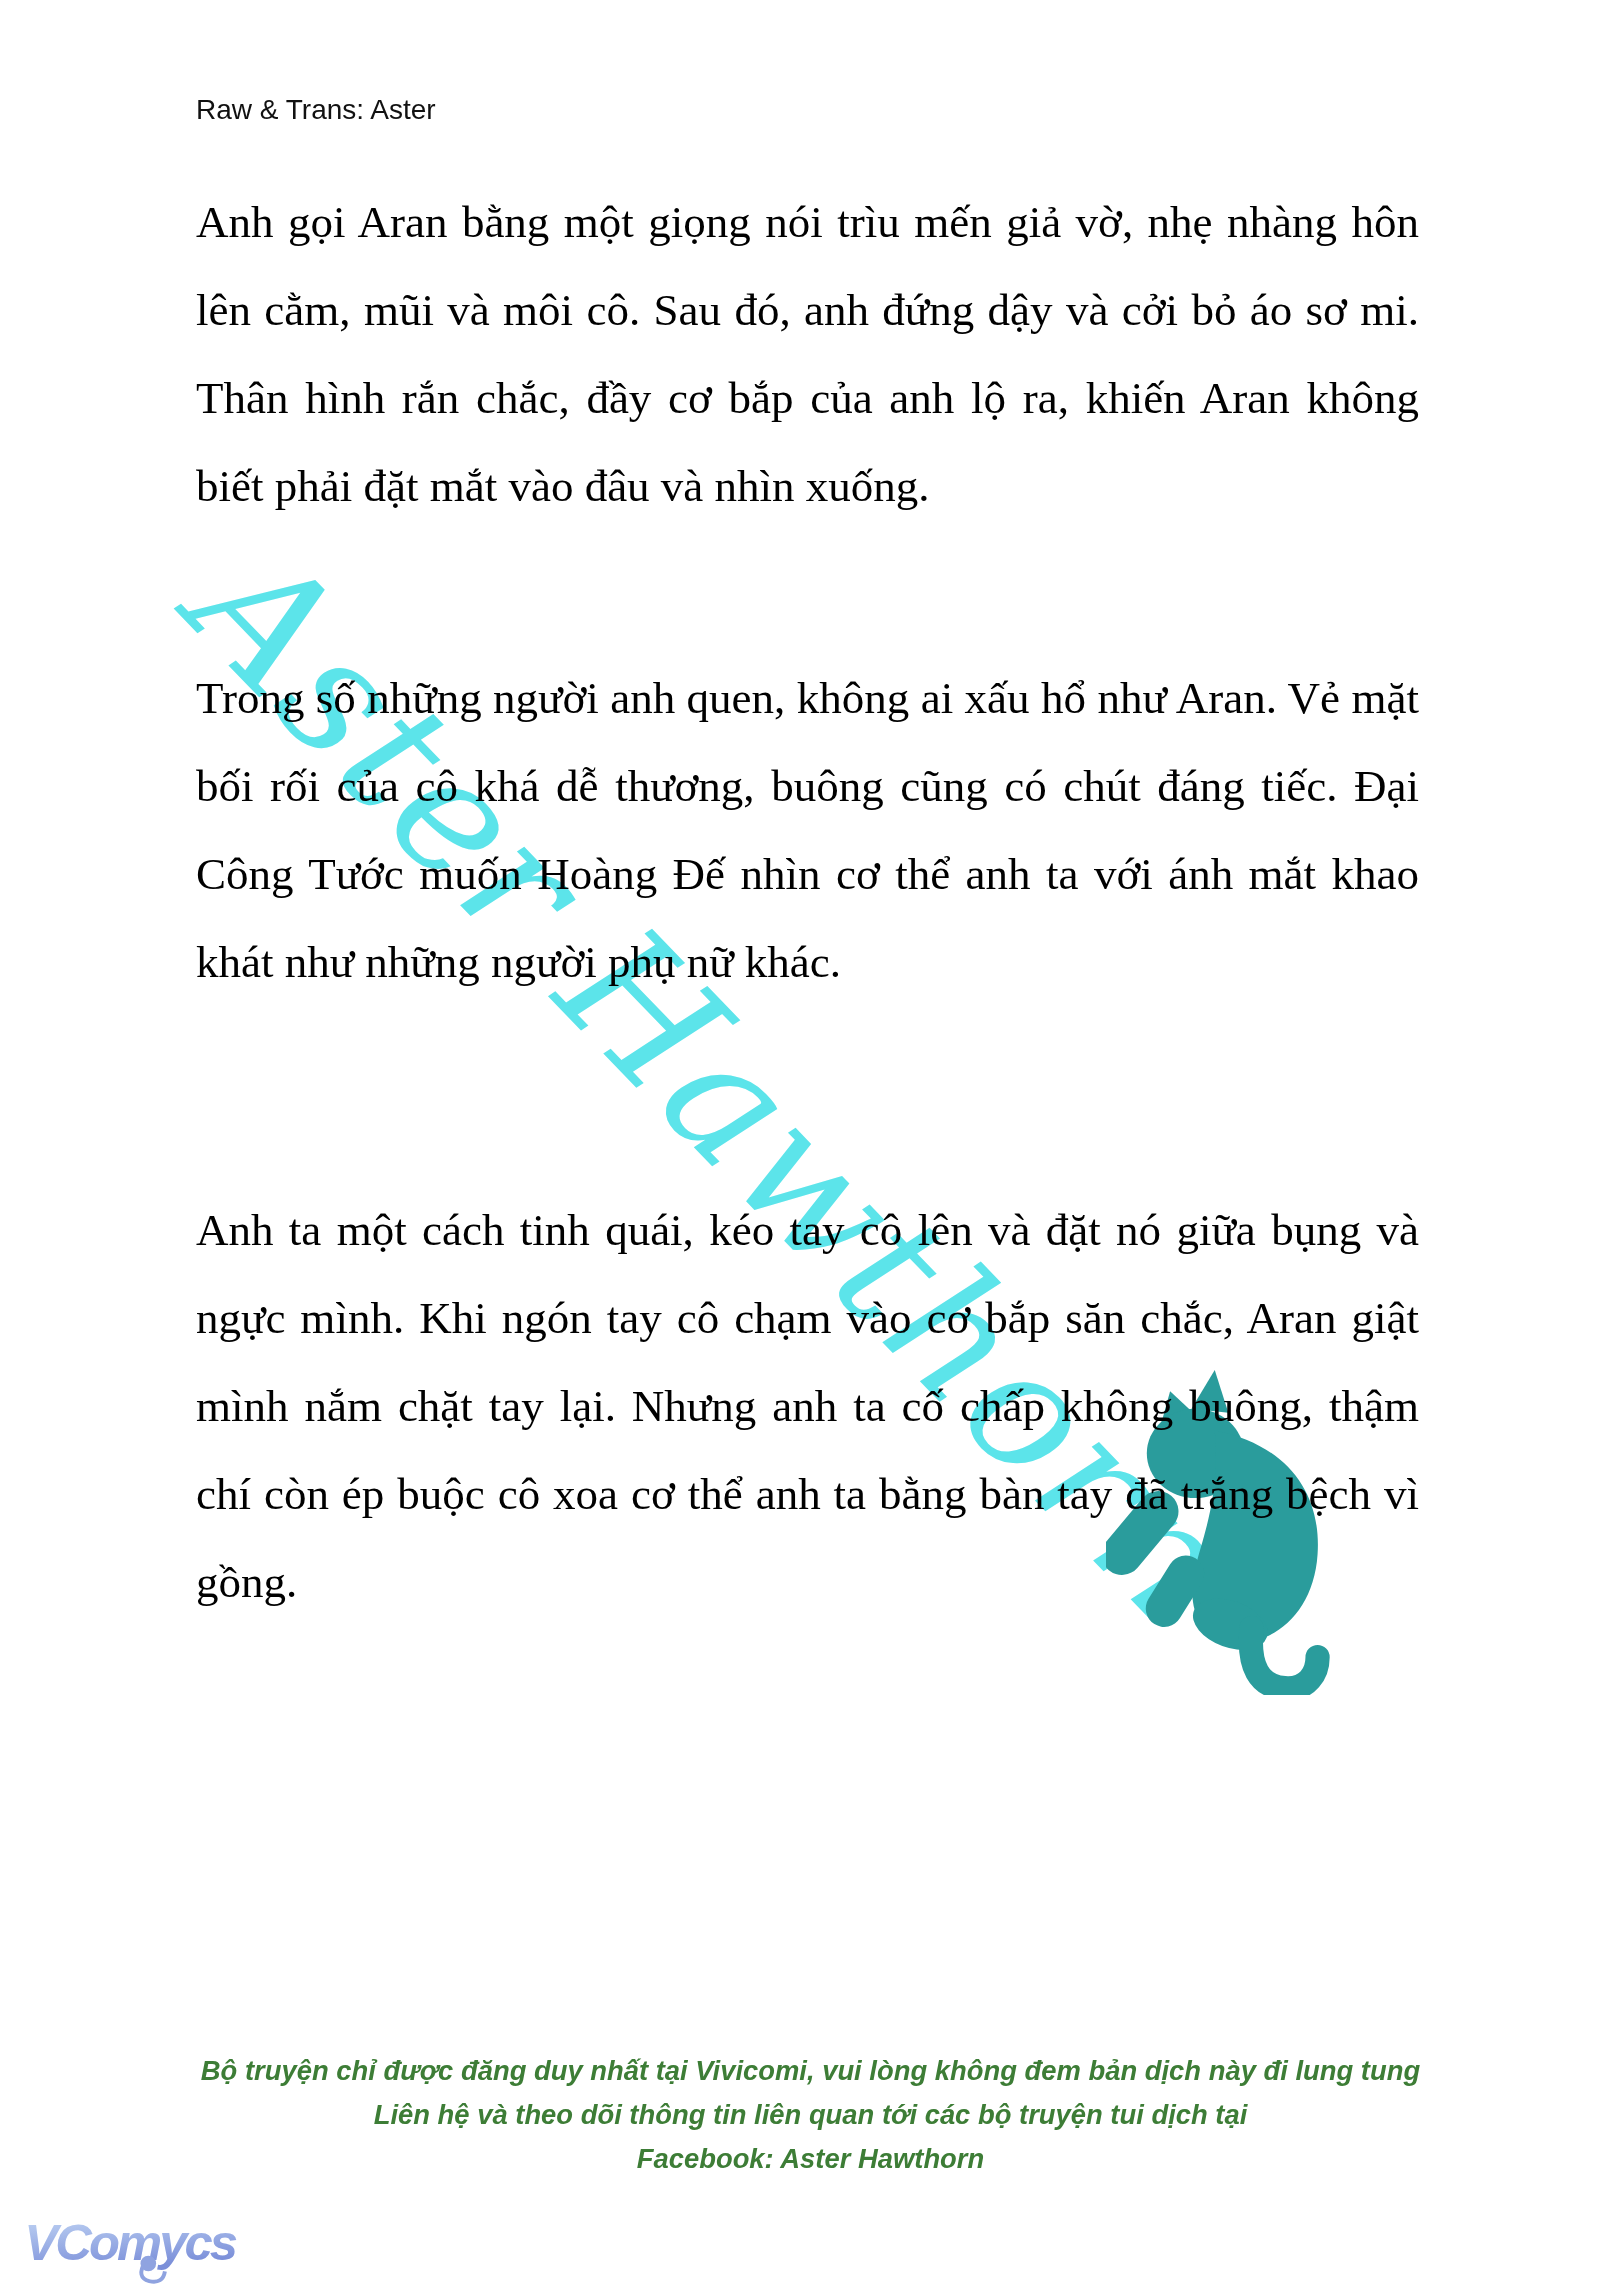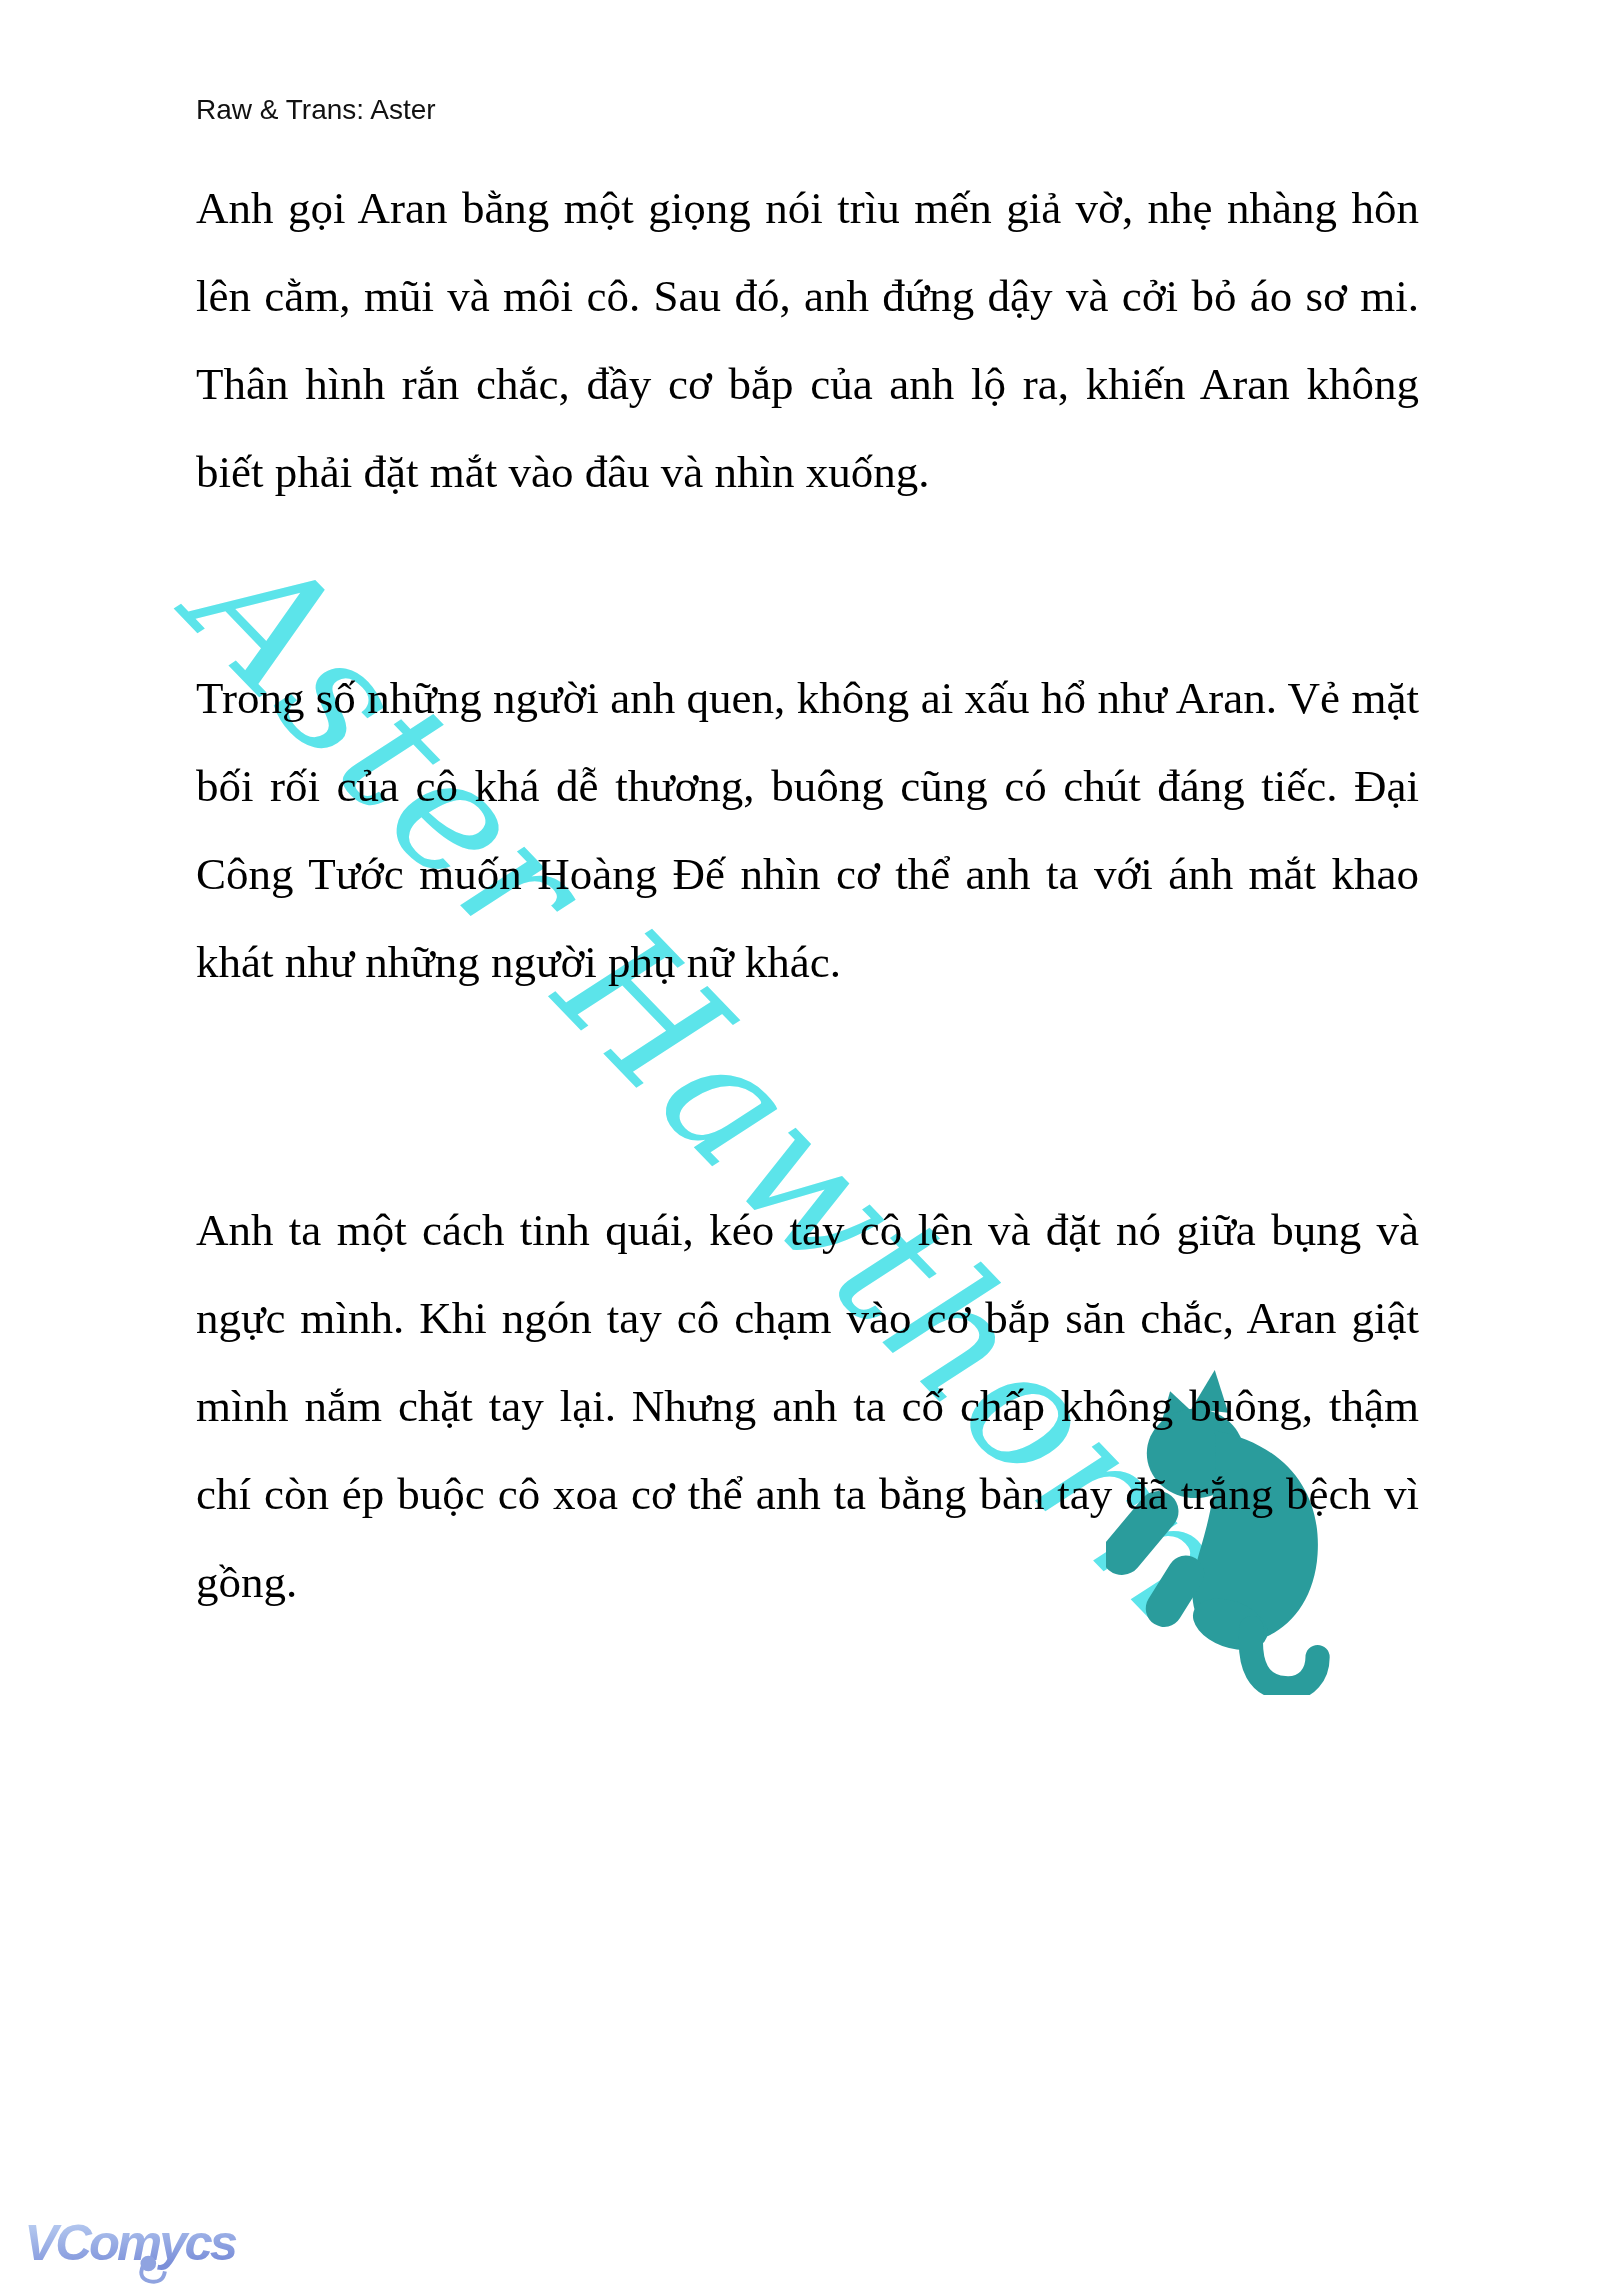--- a/index.html
+++ b/index.html
@@ -24,21 +24,21 @@
   .body-text {
     position: absolute;
     left: 196px;
     width: 1223px;
     font-size: 45px;
     line-height: 88px;
     text-align: justify;
     z-index: 2;
     margin: 0;
   }
-  .p1 { top: 164px; }
+  .p1 { top: 178px; }
   .p2 { top: 654px; }
   .p3 { top: 1186px; }
   .p4 { top: 1691px; }
   .watermark {
     position: absolute;
     left: 294px; top: 510px;
     font-family: "DejaVu Serif", serif;
     font-style: italic;
     font-size: 167px;
     letter-spacing: 3.9px;
@@ -85,20 +85,25 @@
       <path d="M150 266 C146 306 158 326 184 328 C208 330 218 312 218 296" fill="none" stroke="#2A9C9C" stroke-width="25" stroke-linecap="round"></path>
     </g>
   </svg>
 
   <div class="header-credit">Raw &amp; Trans: Aster</div>
 
   <p class="body-text p1">Anh gọi Aran bằng một giọng nói trìu mến giả vờ, nhẹ nhàng hôn lên cằm, mũi và môi cô. Sau đó, anh đứng dậy và cởi bỏ áo sơ mi. Thân hình rắn chắc, đầy cơ bắp của anh lộ ra, khiến Aran không biết phải đặt mắt vào đâu và nhìn xuống.</p>
   <p class="body-text p2">Trong số những người anh quen, không ai xấu hổ như Aran. Vẻ mặt bối rối của cô khá dễ thương, buông cũng có chút đáng tiếc. Đại Công Tước muốn Hoàng Đế nhìn cơ thể anh ta với ánh mắt khao khát như những người phụ nữ khác.</p>
   <p class="body-text p3">Anh ta một cách tinh quái, kéo tay cô lên và đặt nó giữa bụng và ngực mình. Khi ngón tay cô chạm vào cơ bắp săn chắc, Aran giật mình nắm chặt tay lại. Nhưng anh ta cố chấp không buông, thậm chí còn ép buộc cô xoa cơ thể anh ta bằng bàn tay đã trắng bệch vì gồng.</p>
 
+  <div class="footer-notice">
+    <div>Bộ truyện chỉ được đăng duy nhất tại Vivicomi, vui lòng không đem bản dịch này đi lung tung</div>
+    <div>Liên hệ và theo dõi thông tin liên quan tới các bộ truyện tui dịch tại</div>
+    <div>Facebook: Aster Hawthorn</div>
+  </div>
 
   <svg class="logo" viewBox="0 0 245 86" xmlns="http://www.w3.org/2000/svg">
     <defs>
       <linearGradient id="vlg" x1="0" y1="0" x2="0.3" y2="1">
         <stop offset="0" stop-color="#C3D7F5"></stop>
         <stop offset="1" stop-color="#7B8FD9"></stop>
       </linearGradient>
     </defs>
     <text x="4" y="58" font-family="Liberation Sans, sans-serif" font-size="52" font-style="italic" font-weight="bold" letter-spacing="-3" fill="url(#vlg)">VComycs</text>
     <path d="M128 60 q-10 16 4 20 q14 3 16 -10" fill="none" stroke="#8FA3E0" stroke-width="4"></path>

